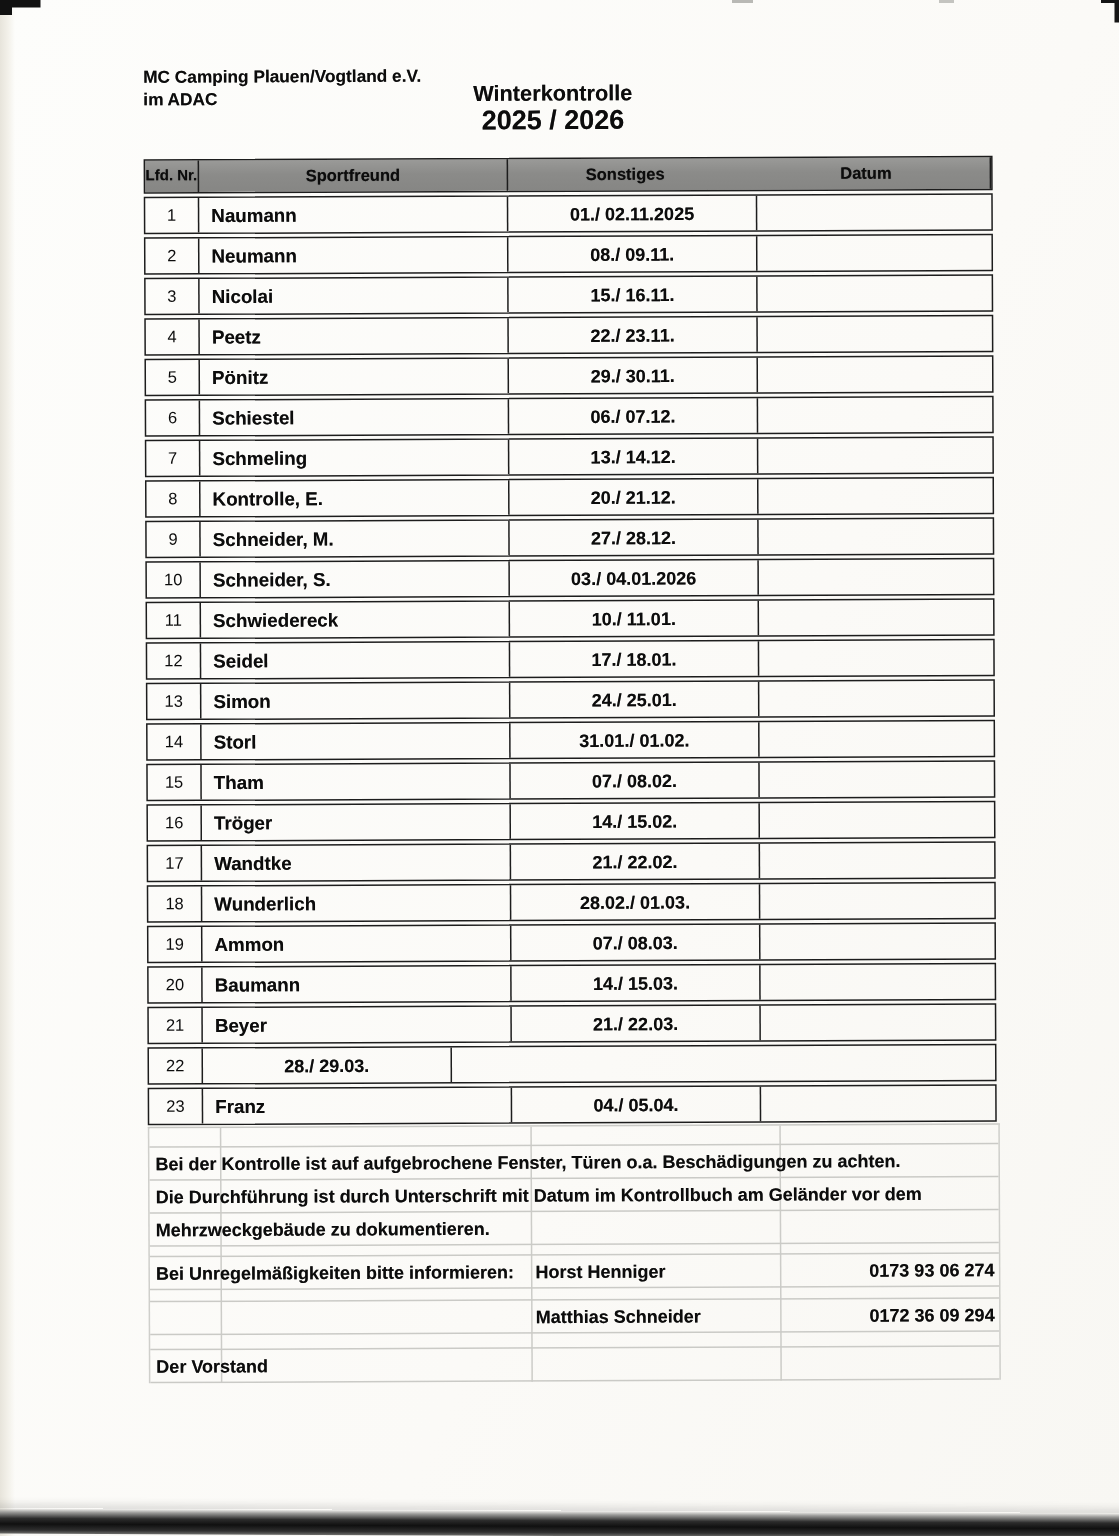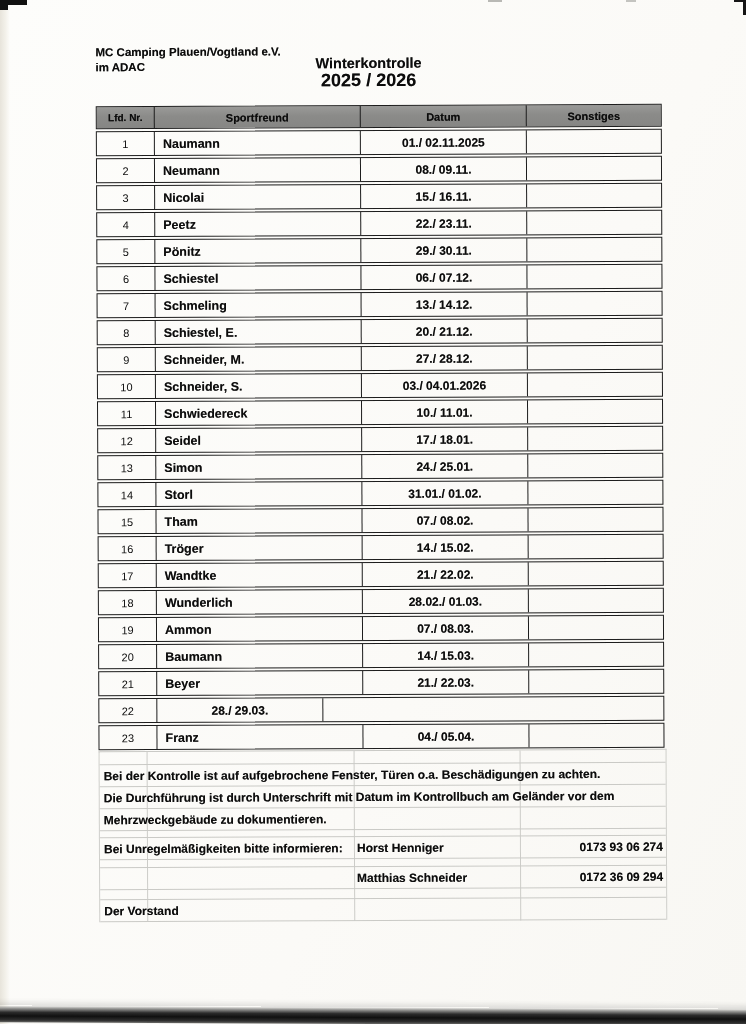--- a/index.html
+++ b/index.html
@@ -37,21 +37,21 @@
   .title .t1{font-size:14.5px;line-height:17px;}
   .title .t2{font-size:18px;line-height:17px;}
 
   
   .tbl{position:absolute;left:97px;top:105px;width:566px;}
   .trow{display:flex;box-sizing:border-box;border:1.8px solid #1d1d1d;background:transparent;}
   .thead{height:23px;margin-bottom:2px;
     background:linear-gradient(180deg,#9a9a98 0%,#8b8b89 45%,#868684 100%);}
   .tdata{height:25px;margin-bottom:2px;}
   .cell{box-sizing:border-box;display:flex;align-items:center;overflow:hidden;}
-  .c-nr{width:58px;justify-content:center;border-right:1.8px solid #1d1d1d;}
+  .c-nr{width:36px;justify-content:center;border-right:1.8px solid #1d1d1d;}
   .c-name{width:206px;padding-left:8px;border-right:1.8px solid #1d1d1d;}
   .c-datum{width:166px;justify-content:center;border-right:1.8px solid #1d1d1d;}
   .c-sonst{flex:1;}
   .thead .cell{font-weight:bold;font-size:11px;text-shadow:0 0 .5px rgba(10,10,10,.6);}
   .thead .c-nr{font-size:10px;}
   .tdata .c-nr{font-size:11px;font-weight:400;}
   .tdata .c-name{font-size:12.5px;font-weight:bold;text-shadow:0 0 .4px rgba(10,10,10,.55);}
   .tdata .c-datum{font-size:12px;font-weight:bold;text-shadow:0 0 .4px rgba(10,10,10,.55);}
 
   
@@ -90,22 +90,22 @@
     </div>
     <div class="title">
       <div class="t1">Winterkontrolle</div>
       <div class="t2">2025 / 2026</div>
     </div>
 
     <div class="tbl">
       <div class="trow thead">
         <div class="cell c-nr">Lfd. Nr.</div>
         <div class="cell c-name" style="justify-content:center;padding-left:0;">Sportfreund</div>
+        <div class="cell c-sonst" style="justify-content:center;">Sonstiges</div>
         <div class="cell c-datum">Datum</div>
-        <div class="cell c-sonst" style="justify-content:center;">Sonstiges</div>
       </div>
       <div id="table-rows">
           <div class="trow tdata">
         <div class="cell c-nr">1</div>
         <div class="cell c-name">Naumann</div>
         <div class="cell c-datum">01./ 02.11.2025</div>
         <div class="cell c-sonst"></div>
       </div>
           <div class="trow tdata">
         <div class="cell c-nr">2</div>
@@ -138,21 +138,21 @@
         <div class="cell c-sonst"></div>
       </div>
           <div class="trow tdata">
         <div class="cell c-nr">7</div>
         <div class="cell c-name">Schmeling</div>
         <div class="cell c-datum">13./ 14.12.</div>
         <div class="cell c-sonst"></div>
       </div>
           <div class="trow tdata">
         <div class="cell c-nr">8</div>
-        <div class="cell c-name">Schiestel, E.</div>
+        <div class="cell c-name">Kontrolle, E.</div>
         <div class="cell c-datum">20./ 21.12.</div>
         <div class="cell c-sonst"></div>
       </div>
           <div class="trow tdata">
         <div class="cell c-nr">9</div>
         <div class="cell c-name">Schneider, M.</div>
         <div class="cell c-datum">27./ 28.12.</div>
         <div class="cell c-sonst"></div>
       </div>
           <div class="trow tdata">

